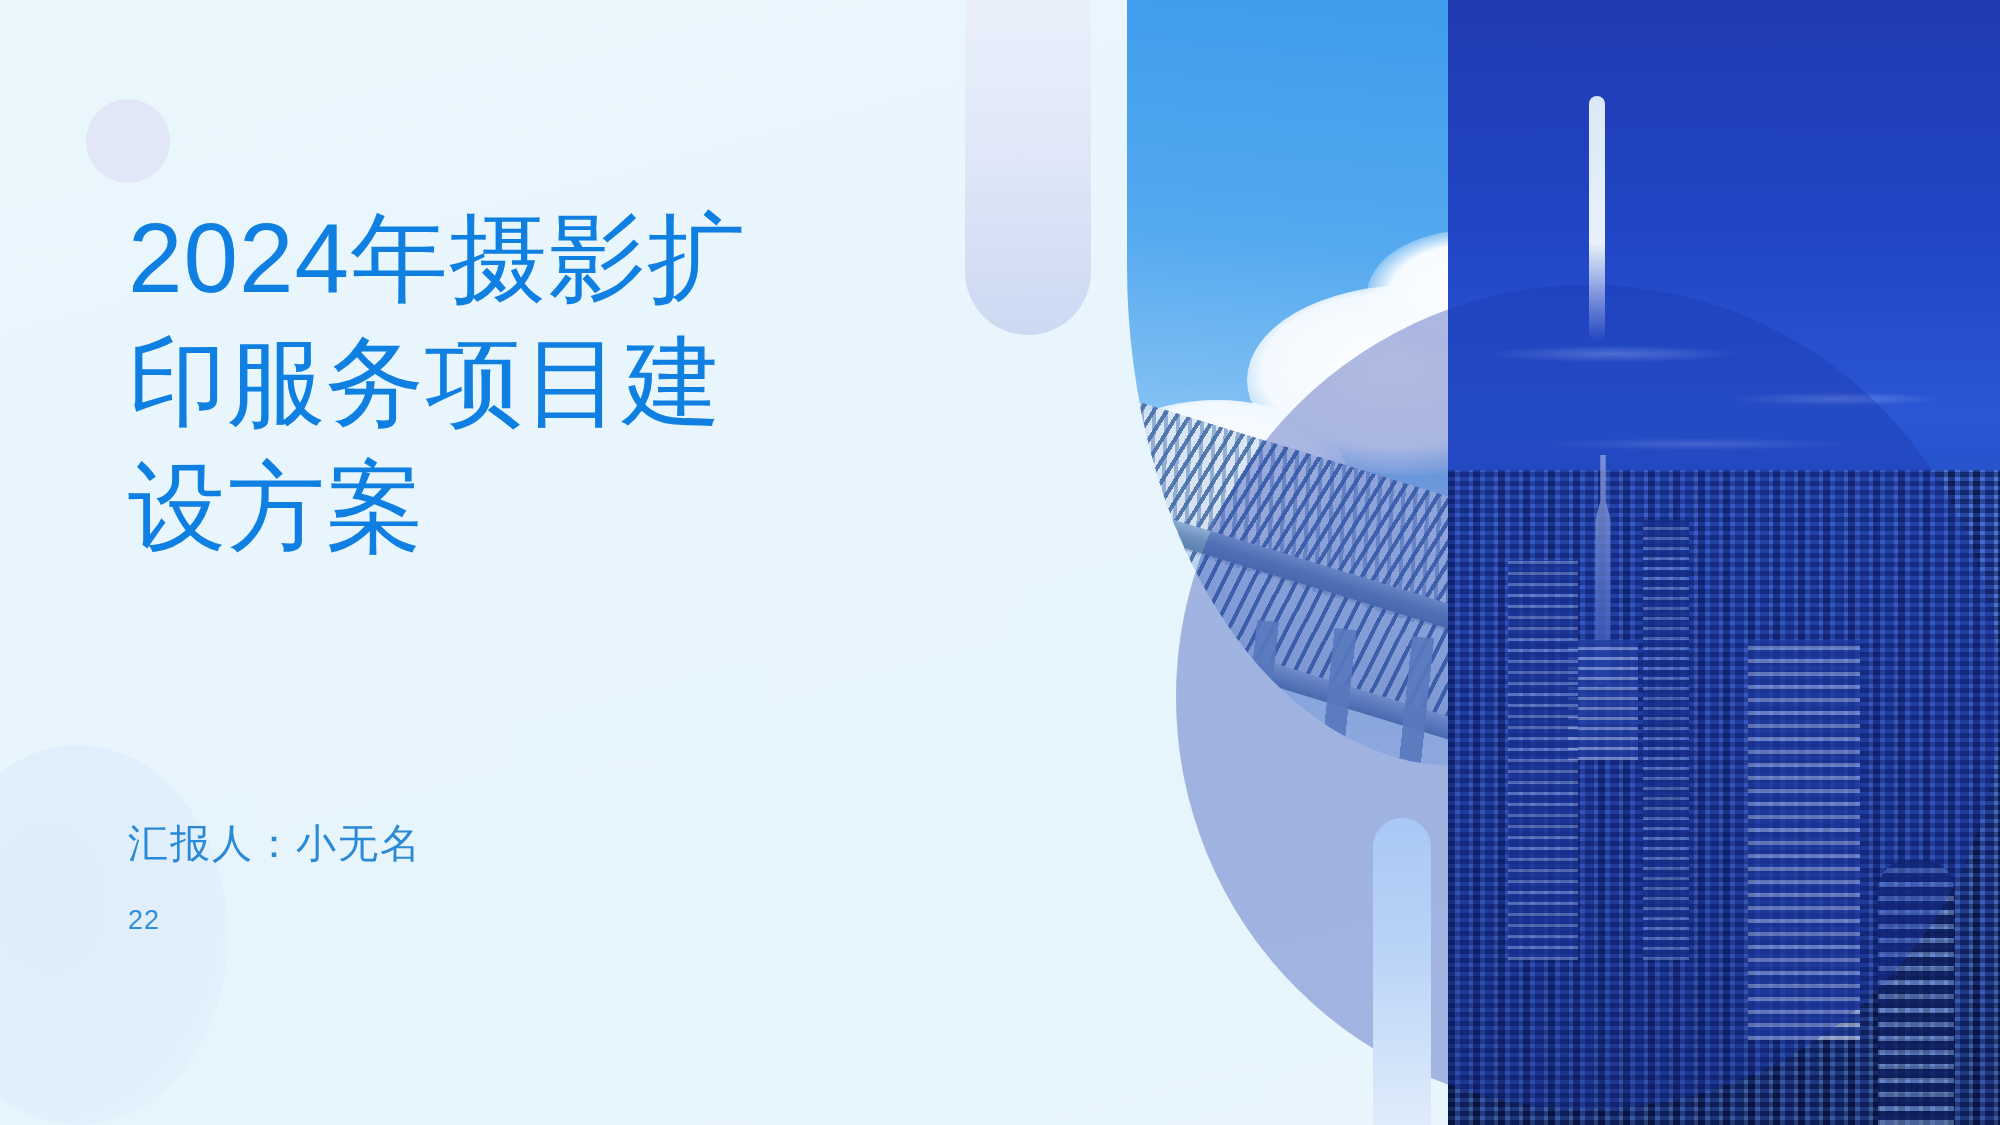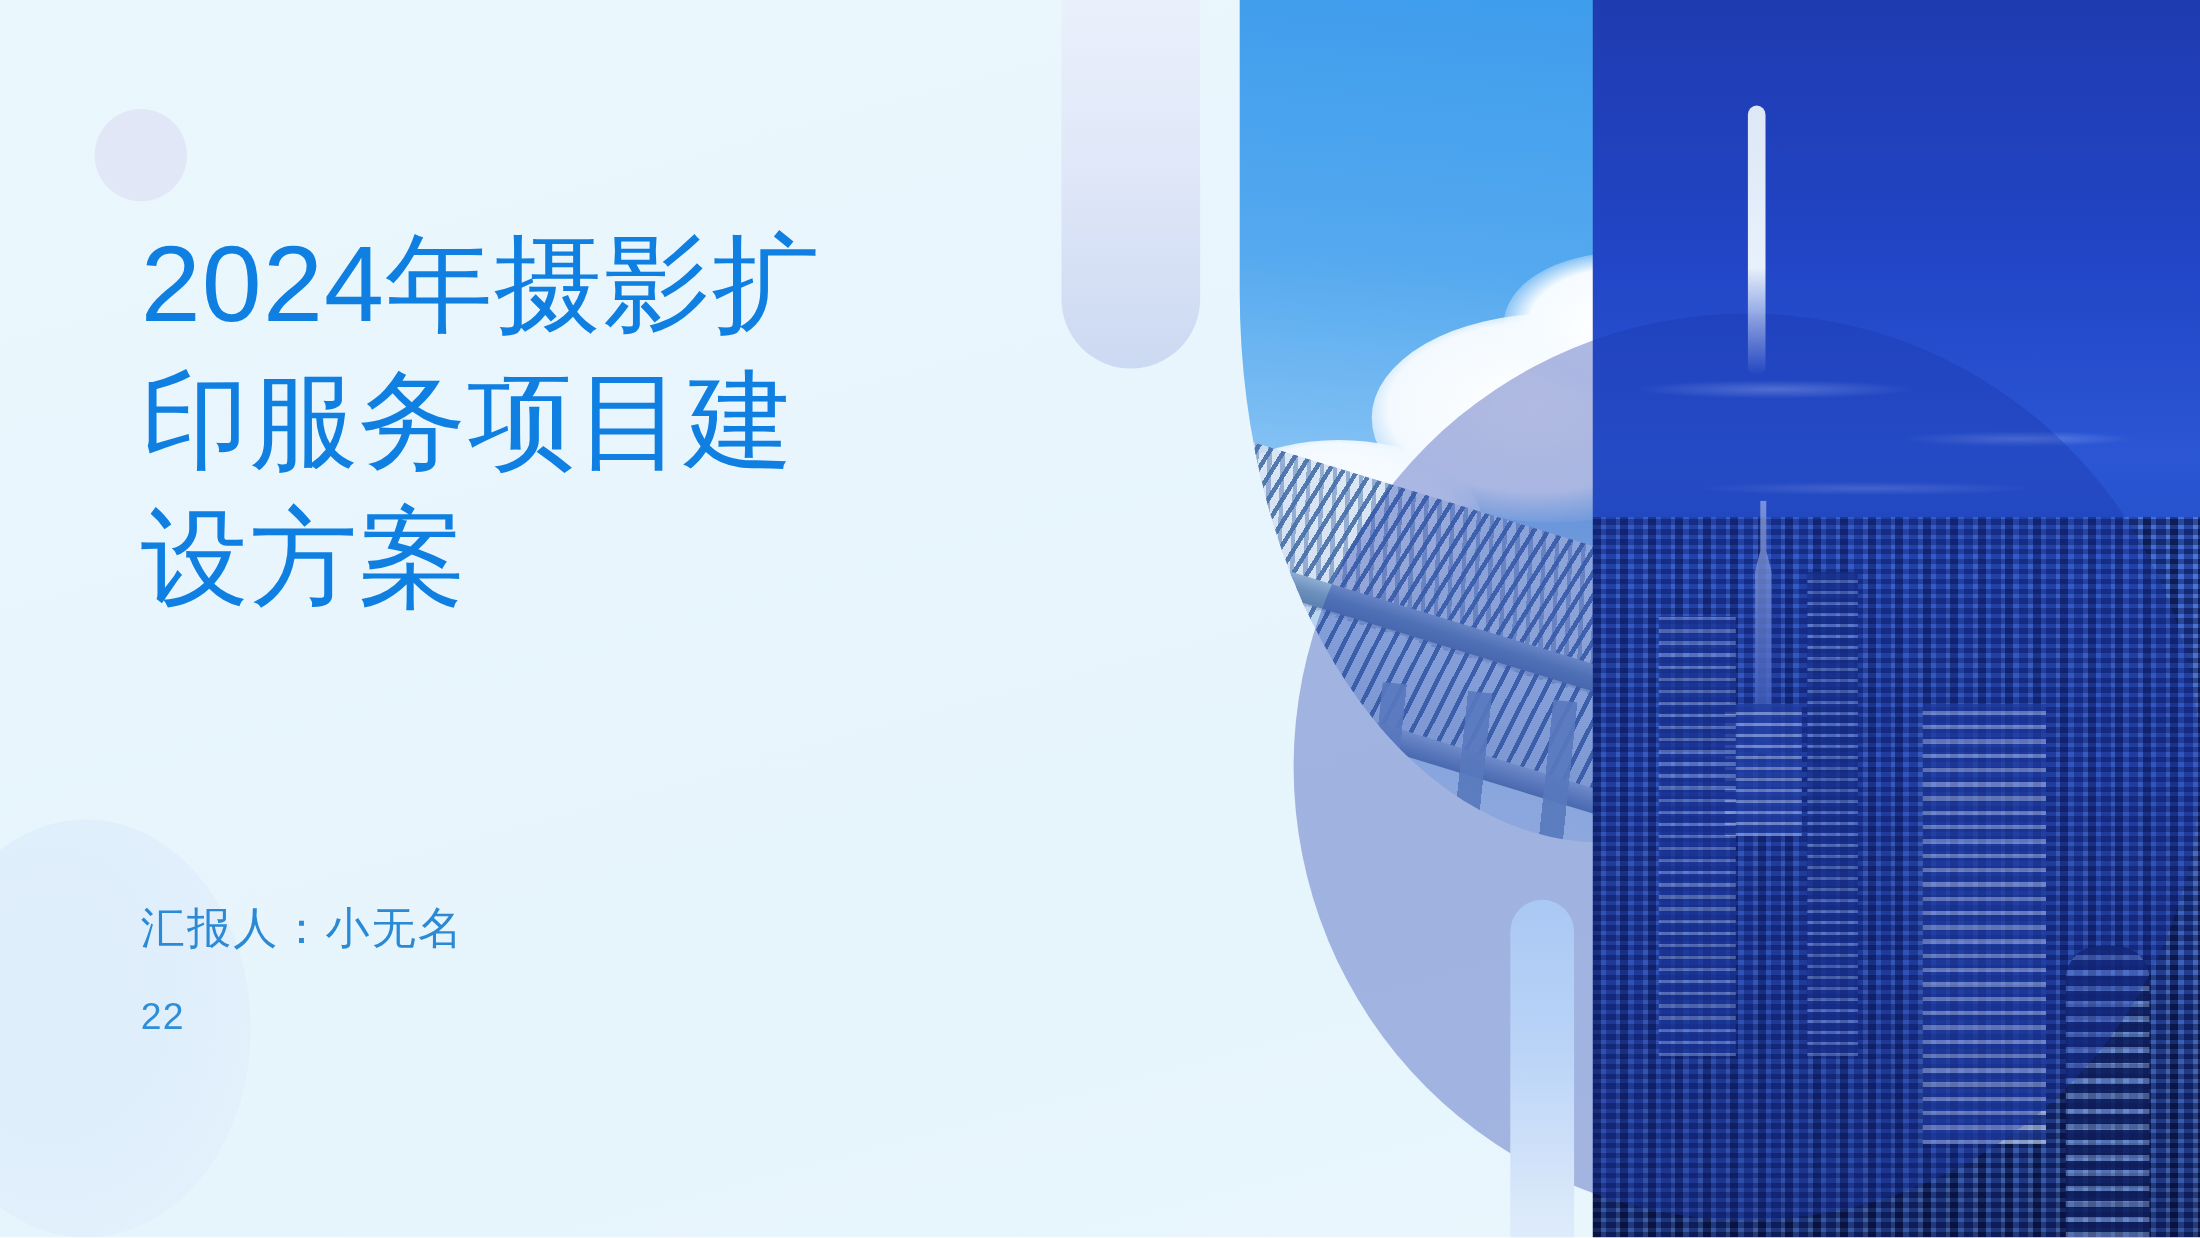--- a/index.html
+++ b/index.html
@@ -241,21 +241,21 @@
     left: 128px; top: 816px;
   }
   #presenter-line {
     font-size: 40px;
     color: #2b8ad6;
     letter-spacing: 2px;
     margin: 0 0 34px 0;
     font-weight: 400;
   }
   #date-line {
-    font-size: 34px;
+    font-size: 27px;
     color: #2f8ed8;
     margin: 0;
     letter-spacing: 1px;
     font-weight: 400;
   }
 </style>
 </head>
 <body>
 
 <div id="slide">

